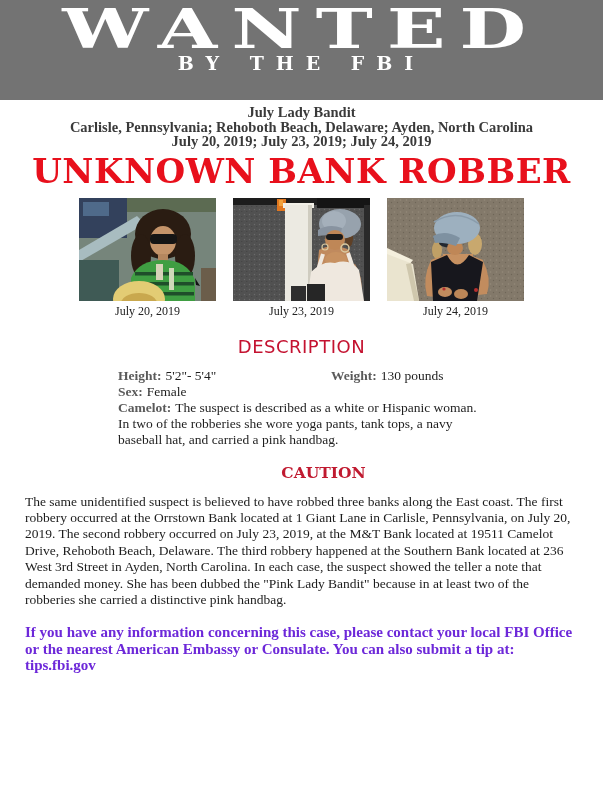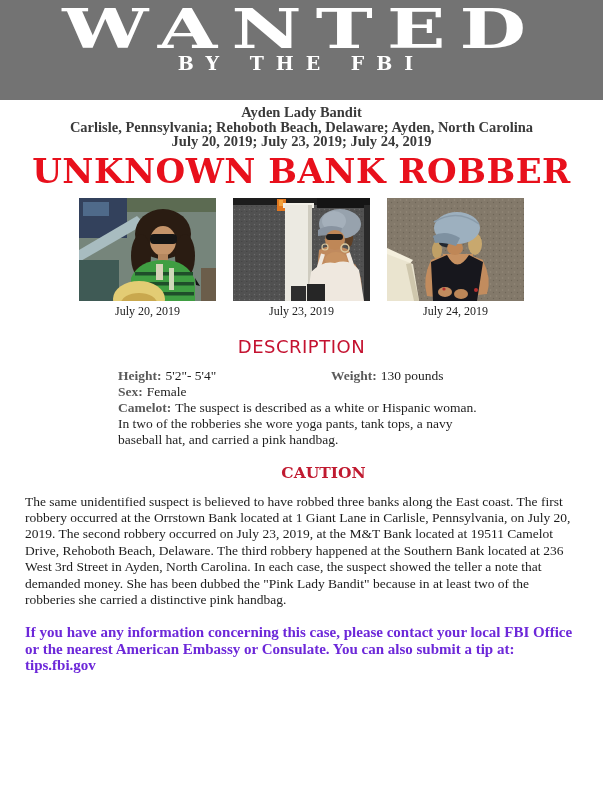--- a/index.html
+++ b/index.html
@@ -136,21 +136,21 @@
 <body>
 
 <div class="page">
 
   <header class="banner">
     <div class="banner-title">WANTED</div><br>
     <div class="banner-subtitle">BY THE FBI</div>
   </header>
 
   <section class="subject">
-    <div>Ayden Lady Bandit</div>
+    <div>July Lady Bandit</div>
     <div>Carlisle, Pennsylvania; Rehoboth Beach, Delaware; Ayden, North Carolina</div>
     <div>July 20, 2019; July 23, 2019; July 24, 2019</div>
   </section>
   <h1 class="main-title">UNKNOWN BANK ROBBER</h1>
 
   <section class="photos">
 
     <figure class="photo-card" style="margin:0">
       <svg viewBox="0 0 137 103" aria-hidden="true">
         <rect x="0" y="0" width="137" height="103" fill="#76857b"></rect>

